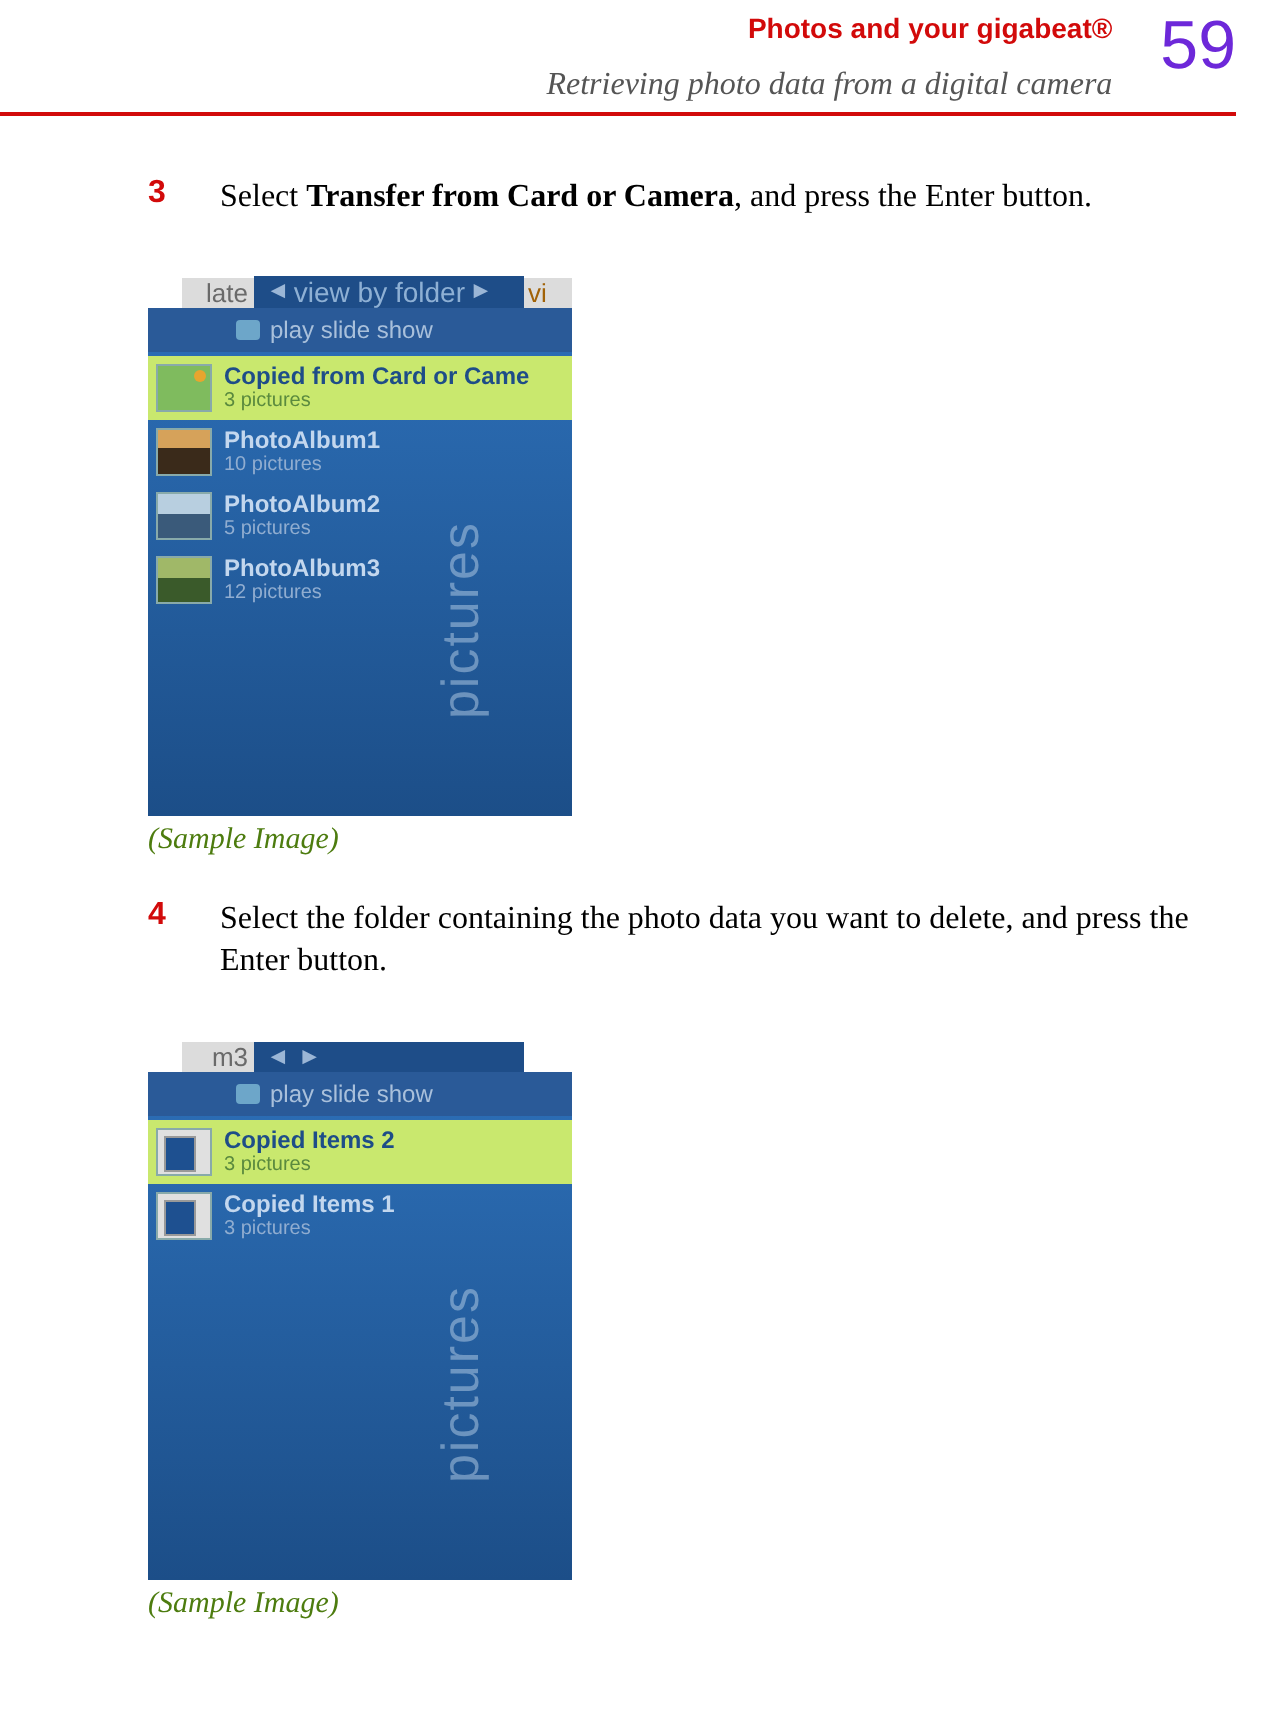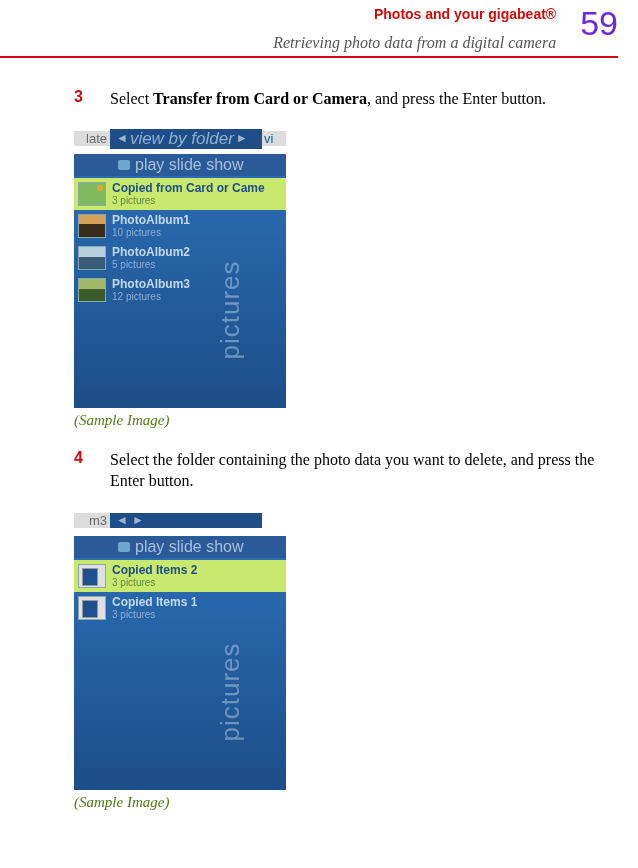--- a/index.html
+++ b/index.html
@@ -76,21 +76,22 @@
     .screenshot {
       margin: 14px 0 4px 0;
       width: 212px;
       height: 284px;
       position: relative;
       overflow: hidden;
     }
     .ss-top {
       height: 30px;
       display: flex;
-      align-items: center;
+      align-items: flex-end;
+      margin-left: 17px;
     }
     .ss-left-tab {
       width: 36px;
       background: #dcdcdc;
       color: #6a6a6a;
       font-family: Arial, sans-serif;
       font-size: 13px;
       display: flex;
       align-items: center;
       justify-content: flex-end;
@@ -105,44 +106,43 @@
       flex: 1;
       background: #1e4d88;
       display: flex;
       align-items: center;
       padding: 0 4px;
       position: relative;
     }
     .ss-title-text {
       color: #8eb0d4;
       font-family: Arial, sans-serif;
-      font-size: 17px;
+      font-size: 14px;
       white-space: nowrap;
-      font-style: italic;
     }
     .ss-right-tab {
       width: 24px;
       background: #dcdcdc;
-      color: #0369a1;
+      color: #a16207;
       font-family: Arial, sans-serif;
       font-size: 13px;
       display: flex;
       align-items: center;
       overflow: hidden;
       padding-left: 2px;
     }
     .ss-sub {
       height: 22px;
       background: #2a5a98;
       display: flex;
       align-items: center;
       padding-left: 44px;
       color: #a9c0db;
       font-family: Arial, sans-serif;
-      font-size: 16px;
+      font-size: 12px;
     }
     .ss-sub-icon {
       width: 12px;
       height: 10px;
       background: #6da6c9;
       margin-right: 5px;
       border-radius: 2px;
     }
     .ss-body {
       background: linear-gradient(to bottom, #2b6cb3 0%, #1c4e88 100%);

